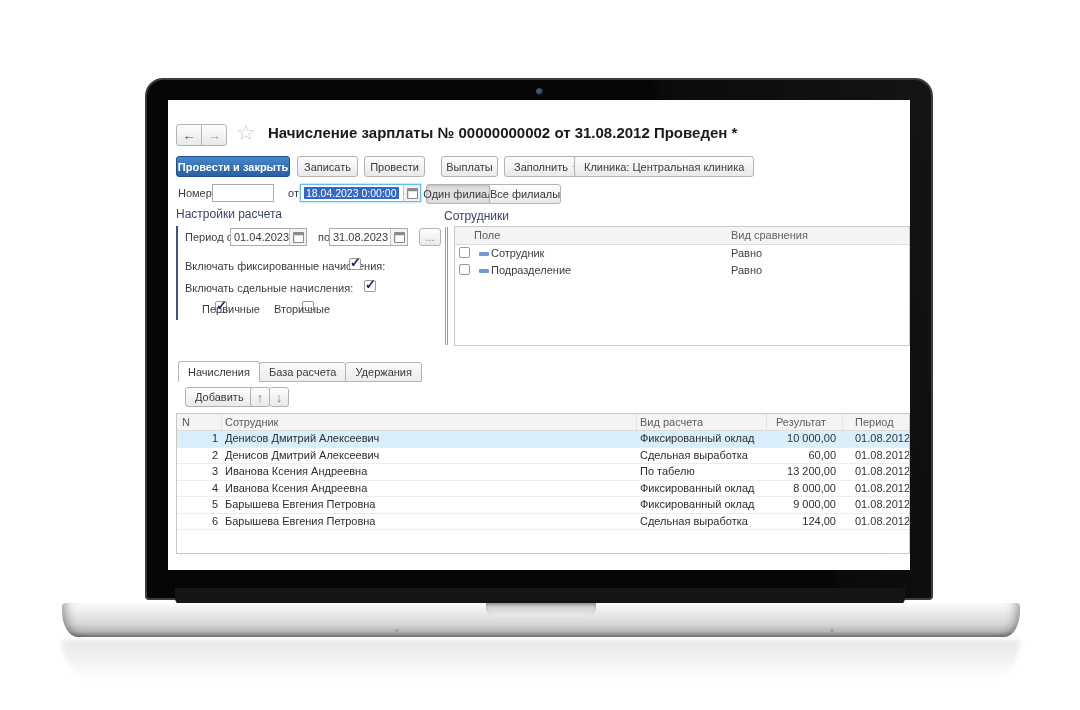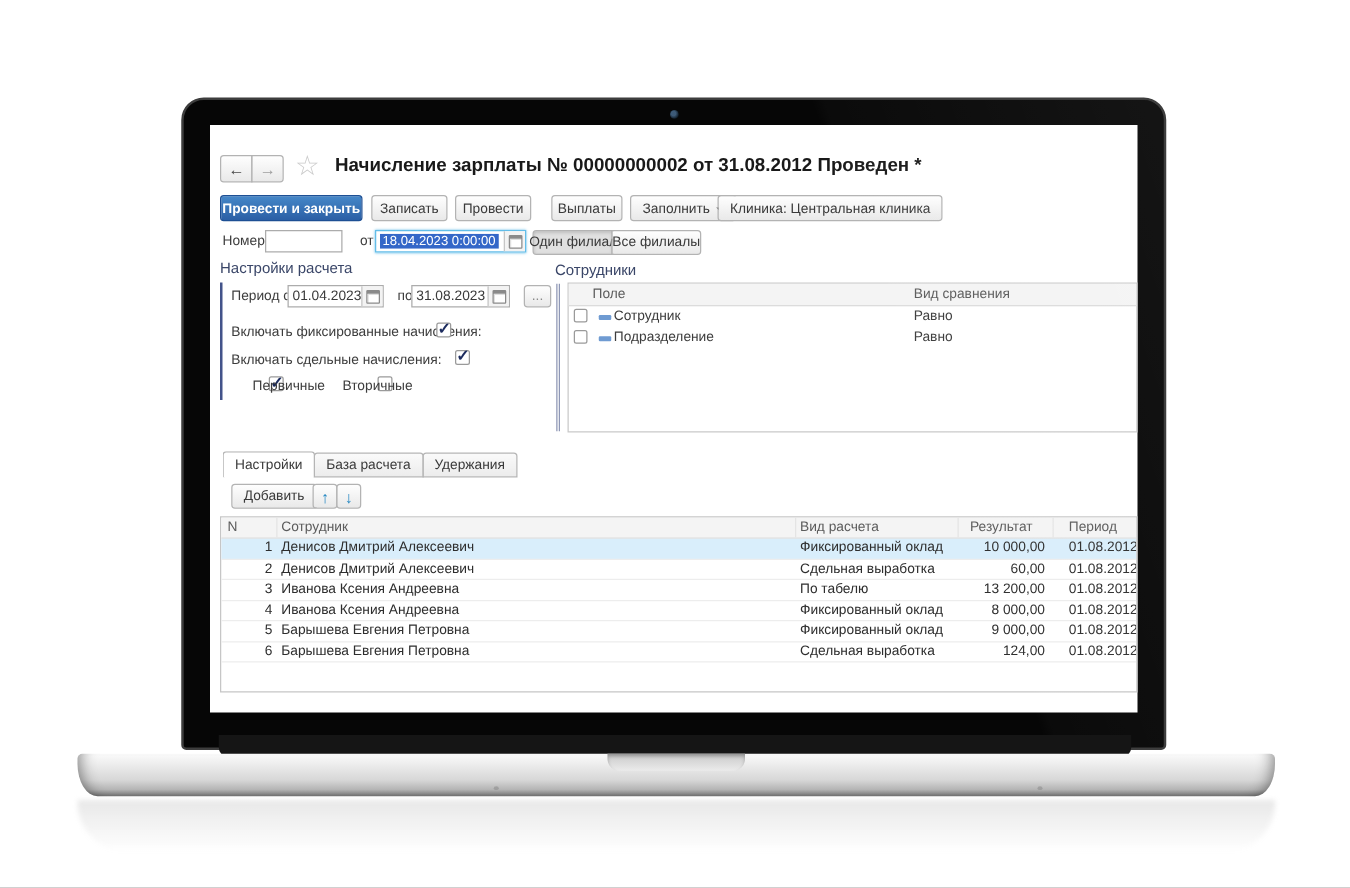--- a/index.html
+++ b/index.html
@@ -189,21 +189,21 @@
         <div class="frow">
           <span class="cb" style="position:absolute;left:4px;top:2px;width:11px;height:11px;"></span>
           <span class="eq" style="left:24px;top:7px;"></span>
           <span class="abs lbl" style="left:36px;top:2px;">Подразделение</span>
           <span class="abs lbl" style="left:276px;top:2px;">Равно</span>
         </div>
       </div>
 
       
       <div class="abs tabs" style="left:10px;top:261px;">
-        <span class="tab active">Настройки</span>
+        <span class="tab active">Начисления</span>
         <span class="tab">База расчета</span>
         <span class="tab">Удержания</span>
       </div>
 
       
       <span class="abs btn" style="left:17px;top:287px;height:20px;">Добавить</span>
       <div class="abs" style="left:82px;top:287px;display:flex;">
         <span class="btn arrowbtn" style="height:20px;">
             <span>↑</span>
           </span>

